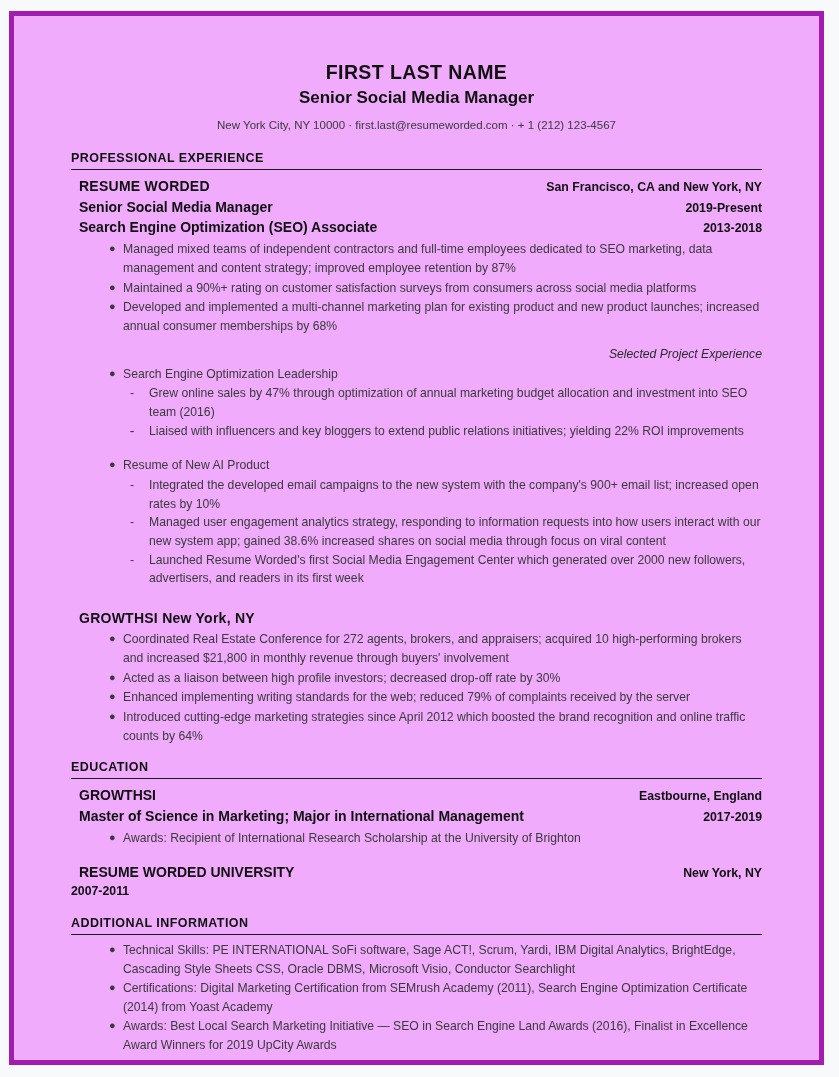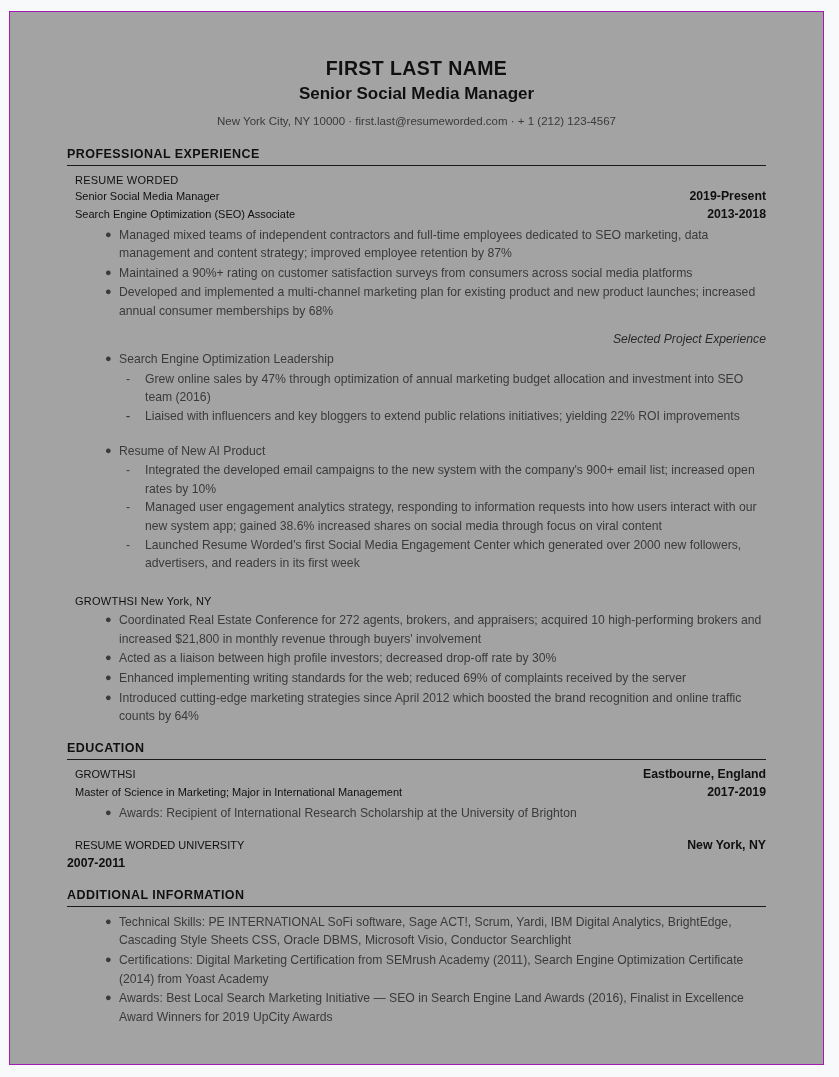--- a/index.html
+++ b/index.html
@@ -12,22 +12,22 @@
     background: #f7f9fa;
     font-family: "Liberation Sans", sans-serif;
     -webkit-font-smoothing: antialiased;
   }
   .page {
     position: absolute;
     left: 9px;
     top: 11px;
     width: 815px;
     height: 1054px;
-    background: #a3a3a3;
-    border: 1px solid #a21caf;
+    background: #f0abfc;
+    border: 5px solid #a21caf;
     box-sizing: border-box;
     overflow: hidden;
   }
   .page-inner {
     padding: 44px 57px 0 57px;
   }
 
   
   .res-name {
     text-align: center;
@@ -71,22 +71,22 @@
   }
 
   
   .row {
     display: flex;
     justify-content: space-between;
     align-items: baseline;
     line-height: 1.46;
   }
   .row .left {
-    font-size: 11px;
-    font-weight: normal;
+    font-size: 14px;
+    font-weight: bold;
     color: #101010;
     white-space: nowrap;
     padding-left: 8px;
   }
   .row .right {
     font-size: 12.3px;
     font-weight: bold;
     color: #101010;
     white-space: nowrap;
     text-align: right;
@@ -164,20 +164,21 @@
       <div class="res-contact">New York City, NY 10000 · first.last@resumeworded.com · + 1 (212) 123-4567</div>
     </div>
 
     <div class="section">
       <div class="section-title">PROFESSIONAL EXPERIENCE</div>
       <div class="section-rule"></div>
 
       <div>
         <div class="row org-line">
           <div class="left">RESUME WORDED</div>
+          <div class="right">San Francisco, CA and New York, NY</div>
         </div>
         <div class="row">
           <div class="left">Senior Social Media Manager</div>
           <div class="right">2019-Present</div>
         </div>
         <div class="row">
           <div class="left">Search Engine Optimization (SEO) Associate</div>
           <div class="right">2013-2018</div>
         </div>
 
@@ -257,21 +258,21 @@
           <li>
             <span class="bullet-mark">●</span>
             <span>Coordinated Real Estate Conference for 272 agents, brokers, and appraisers; acquired 10 high-performing brokers and increased $21,800 in monthly revenue through buyers' involvement</span>
           </li>
           <li>
             <span class="bullet-mark">●</span>
             <span>Acted as a liaison between high profile investors; decreased drop-off rate by 30%</span>
           </li>
           <li>
             <span class="bullet-mark">●</span>
-            <span>Enhanced implementing writing standards for the web; reduced 69% of complaints received by the server</span>
+            <span>Enhanced implementing writing standards for the web; reduced 79% of complaints received by the server</span>
           </li>
           <li>
             <span class="bullet-mark">●</span>
             <span>Introduced cutting-edge marketing strategies since April 2012 which boosted the brand recognition and online traffic counts by 64%</span>
           </li>
         </ul>
       </div>
     </div>
 
     <div class="section">

